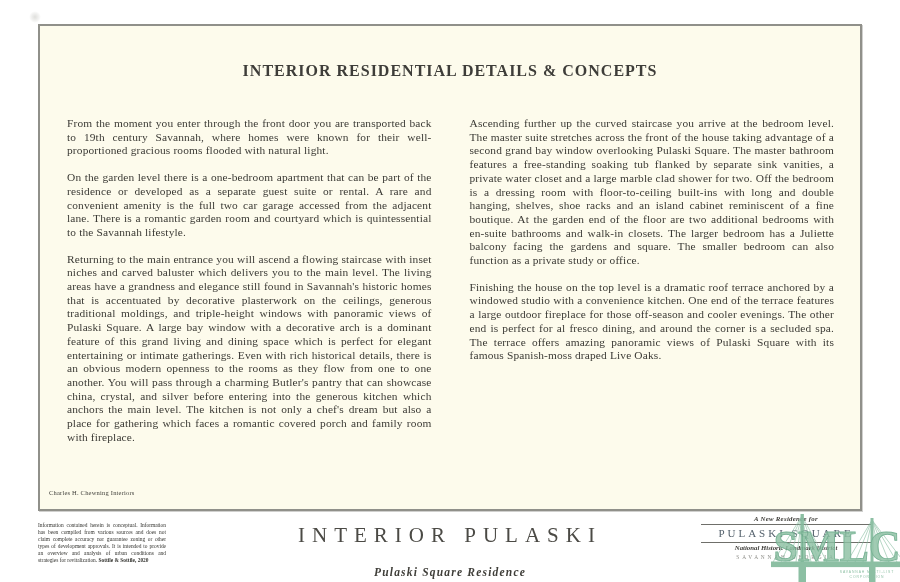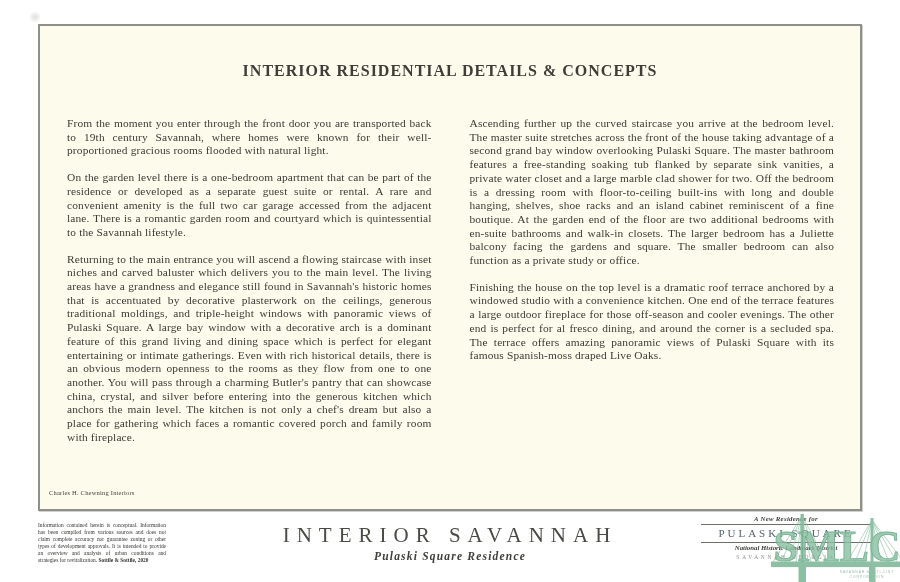--- a/index.html
+++ b/index.html
@@ -47,21 +47,21 @@
     font-size:5.4px;line-height:7.1px;color:#33332f;text-align:justify;
   }
   .disclaimer .bold{font-weight:bold;}
   .footer-center{
     position:absolute;left:0;right:0;top:523px;text-align:center;color:#4b4a45;
   }
   .footer-title{
     font-size:21px;letter-spacing:7px;font-weight:500;
   }
   .footer-subtitle{
-    margin-top:2px;font-size:11.5px;font-style:italic;font-weight:600;letter-spacing:1.2px;color:#3f3e39;
+    margin-top:18px;font-size:11.5px;font-style:italic;font-weight:600;letter-spacing:1.2px;color:#3f3e39;
   }
 
   
   .residence{
     position:absolute;left:701px;top:515px;width:170px;text-align:center;color:#3c3b37;
   }
   .res-line1{font-size:6.8px;font-style:italic;font-weight:700;letter-spacing:.3px;}
   .res-rule{border:0;border-top:1px solid #6f6f6a;margin:1.5px 0;}
   .res-line2{font-size:11px;letter-spacing:3px;color:#55626d;padding:1px 0;}
   .res-line3{font-size:6.8px;font-style:italic;font-weight:600;}
@@ -95,21 +95,21 @@
     </div>
 
     <div class="credit">Charles H. Chewning Interiors</div>
   </div>
 
   <div class="disclaimer">
     <span>Information contained herein is conceptual. Information has been compiled from various sources and does not claim complete accuracy nor guarantee zoning or other types of development approvals. It is intended to provide an overview and analysis of urban conditions and strategies for revitalization. </span><span class="bold">Sottile &amp; Sottile, 2020</span>
   </div>
 
   <div class="footer-center">
-    <div class="footer-title">INTERIOR SAVANNAH</div>
+    <div class="footer-title">INTERIOR PULASKI</div>
     <div class="footer-subtitle">Pulaski Square Residence</div>
   </div>
 
   <div class="residence">
     <div class="res-line1">A New Residence for</div>
     <hr class="res-rule">
     <div class="res-line2">PULASKI SQUARE</div>
     <hr class="res-rule">
     <div class="res-line3">National Historic Landmark District</div>
     <div class="res-line4">SAVANNAH GEORGIA</div>

